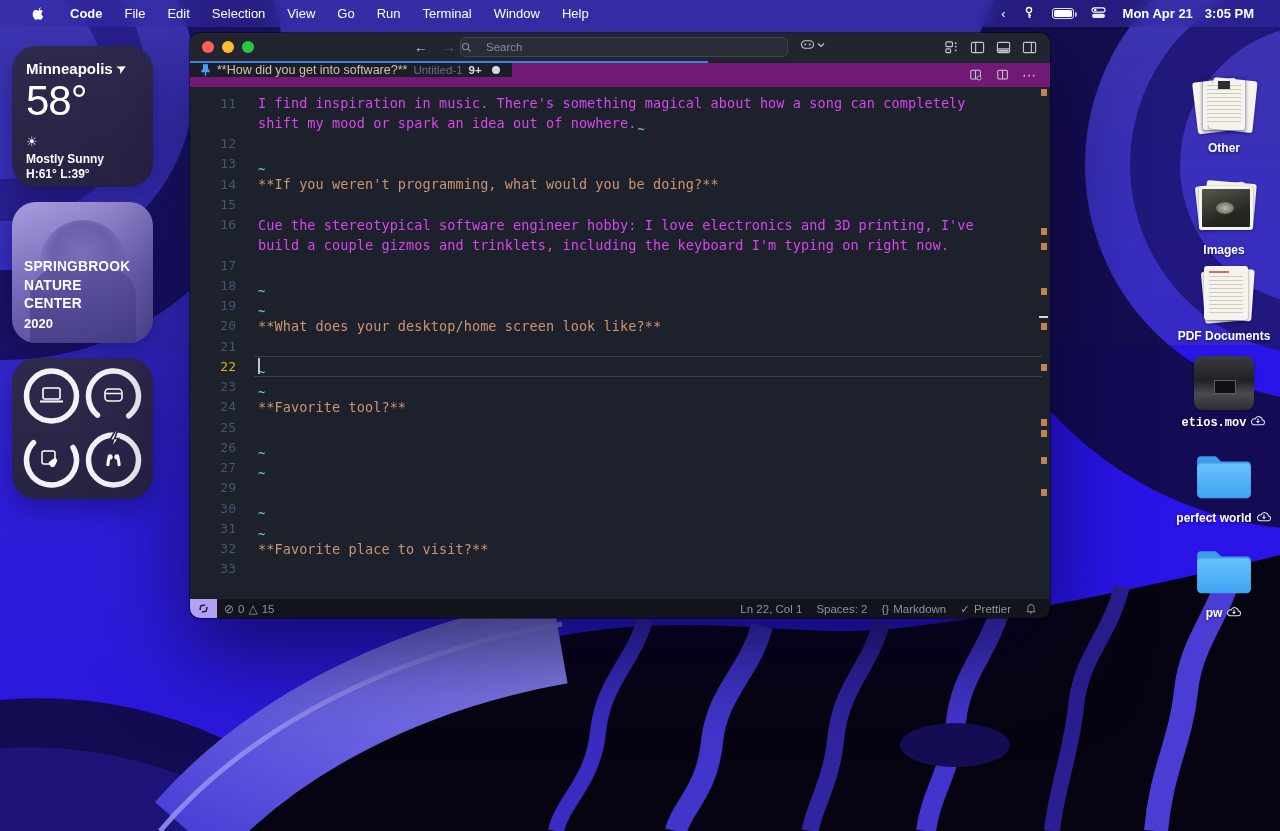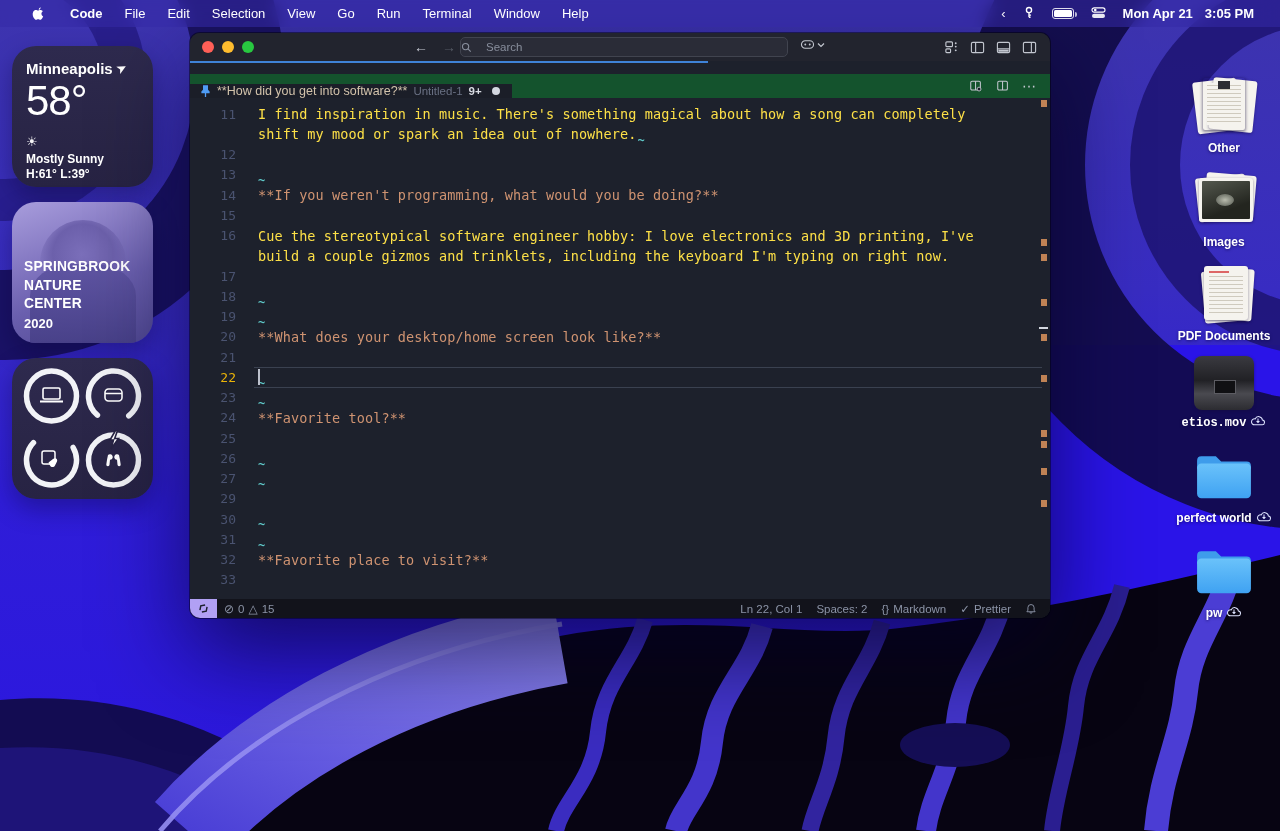--- a/index.html
+++ b/index.html
@@ -59,34 +59,34 @@
   .tl { display:flex; gap:8px; margin-left:12px; }
   .tl span { width:12px; height:12px; border-radius:50%; display:block; }
   .nav { position:absolute; left:224px; display:flex; gap:14px; font-size:14px; }
   .nav .back { color:#c7cbd4; } .nav .fwd { color:#565b66; }
   .searchbox { position:absolute; left:270px; top:4px; width:328px; height:20px; background:#2a2c37; border:1px solid #41444f; border-radius:5px;
     display:flex; align-items:center; justify-content:flex-start; gap:14px; color:#888e9c; font-size:11.5px; }
   .copilot { position:absolute; left:610px; top:5px; display:flex; align-items:center; gap:2px; color:#c3c7d0; }
   .tb-icons { position:absolute; right:12px; top:0; height:28px; display:flex; align-items:center; gap:9px; }
   .icn { width:17px; height:17px; display:flex; align-items:center; justify-content:center; color:#c3c7d0; }
   .accentline { height:2px; background:#3f83d8; width:518px; }
-  .tabbar { height:24px; background:#14532d; display:flex; align-items:flex-end; position:relative;margin-top:11px; }
+  .tabbar { height:24px; background:#701a75; display:flex; align-items:flex-start; position:relative; }
   .tab { background:#1b1e28; display:flex; align-items:center; gap:6px; padding:0 12px 0 10px; font-size:12.5px; }
   .tab-title { color:#d3c3ab; }
   .tab-desc { color:#697083; font-size:11.5px; }
   .tab-badge { color:#d8dbe2; font-weight:700; font-size:11.5px; }
   .dot { width:8px; height:8px; border-radius:50%; background:#d3d7df; margin-left:4px; }
   .tab-icons { position:absolute; right:12px; top:0; height:24px; display:flex; align-items:center; gap:10px; }
 
   .editor { position:relative; height:512px; background:#1d212c; overflow:hidden; font-family:"DejaVu Sans Mono", monospace; }
   .rows { position:absolute; inset:6px 0 0 0; }
   .row { position:relative; height:20.25px; display:flex; align-items:center; }
   .lnum { width:46px; text-align:right; color:#4a5370; font-size:13px; flex:none; }
   .lnum.cur { color:#eab308; }
-  .code { margin-left:22px; font-size:13.5px; color:#fde047; white-space:pre; letter-spacing:.1px; }
+  .code { margin-left:22px; font-size:13.5px; color:#d946ef; white-space:pre; letter-spacing:.1px; }
   .code.bold { color:#cf9371; }
   .squig { color:#5fc8c8; font-size:12px; font-weight:700; align-self:flex-end; line-height:10px; margin-left:22px; }
   .squig.end { margin-left:1px; }
   .curline { position:absolute; left:64px; right:8px; top:0; height:20.25px; border-top:1px solid #3a4150; border-bottom:1px solid #3a4150; }
   .cursor { position:absolute; left:68px; top:2px; width:2px; height:16px; background:#bcc1cc; }
   .rmark { position:absolute; right:3px; width:6px; height:7px; background:#c08355; }
   .rmark.cursor-mark { right:2px; width:9px; height:2px; background:#d3d7df; }
 
   .statusbar { position:absolute; left:0; right:0; bottom:0; height:19px; background:#12131b; display:flex; align-items:center;
     color:#8b93a6; font-size:11.5px; }
@@ -229,21 +229,21 @@
             <div class="sheet" style="left:22px;top:3px;width:44px;height:52px;transform:rotate(6deg);"></div>
             <div class="sheet lines" style="left:13px;top:1px;width:44px;height:54px;padding:6px 5px;">
               <div style="width:12px;height:8px;background:#2e2e33;margin:-2px auto 3px;"></div>
             </div>
           </div>
         </div>
         <div class="dlabel">
           <span>Other</span>
         </div>
       </div>
-      <div class="dicon" style="top: 132px;">
+      <div class="dicon" style="top: 140px;">
         <div>
           <div class="stack">
             <div class="sheet" style="left:8px;top:6px;width:50px;height:44px;transform:rotate(-6deg);"></div>
             <div class="sheet" style="left:16px;top:4px;width:50px;height:44px;transform:rotate(5deg);"></div>
             <div class="sheet" style="left:10px;top:8px;width:54px;height:44px;">
               <div class="photoin"></div>
             </div>
           </div>
         </div>
         <div class="dlabel">

